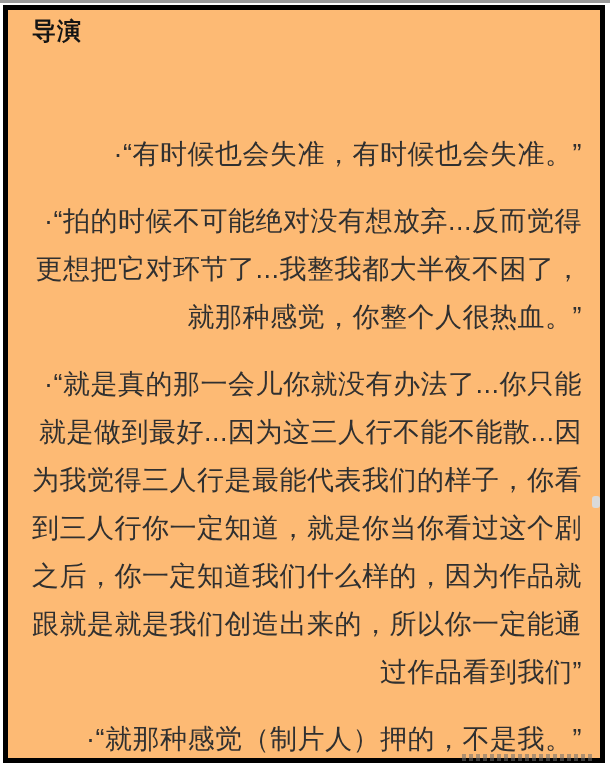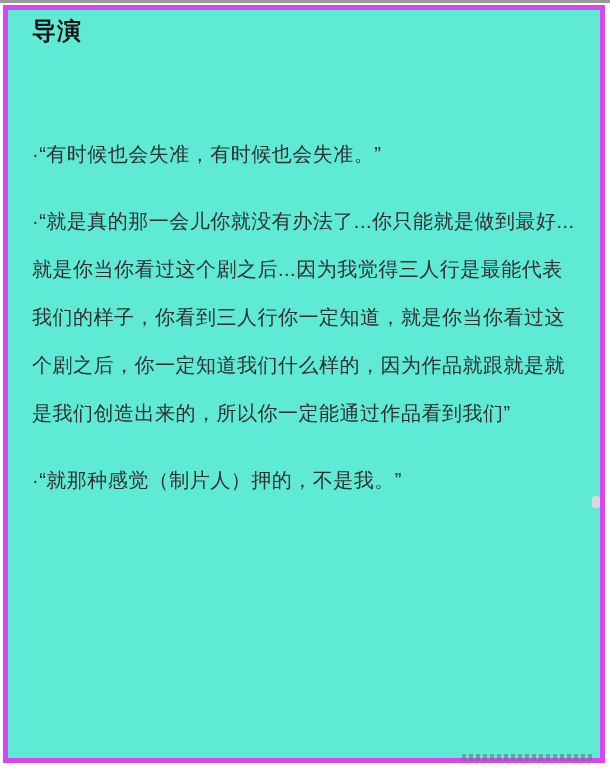--- a/index.html
+++ b/index.html
@@ -19,45 +19,45 @@
     top: 0; left: 0; right: 0;
     height: 3px;
     background: #9a9a9a;
   }
   .panel {
     position: absolute;
     left: 3px;
     top: 5px;
     right: 5px;
     bottom: 8px;
-    border: 5px solid #d946ef;
-    background: #5eead4;
+    border: 5px solid #000000;
+    background: #fdba74;
     overflow: hidden;
     box-sizing: border-box;
   }
   .content {
     padding: 6px 18px 0 24px;
   }
   .title {
     font-size: 24px;
     line-height: 30px;
     font-weight: 700;
     color: #141414;
     letter-spacing: 1px;
   }
   .quotes {
     margin-top: 84px;
   }
   .quote {
     margin: 0 0 19px 0;
-    font-size: 20px;
+    font-size: 27px;
     line-height: 48px;
     letter-spacing: 0.5px;
     color: #303030;
-    text-align: left;
+    text-align: right;
     word-break: break-all;
   }
   .scrollbar-thumb {
     position: absolute;
     right: 10px;
     top: 496px;
     width: 8px;
     height: 12px;
     border-radius: 3px;
     background: #dadada;
@@ -79,20 +79,21 @@
 </head>
 <body>
 
 <div class="top-edge-line"></div>
 
 <div class="panel">
   <div class="content">
     <div class="title">导演</div>
     <div class="quotes">
       <p class="quote">·“有时候也会失准，有时候也会失准。”</p>
-      <p class="quote">·“就是真的那一会儿你就没有办法了...你只能就是做到最好...就是你当你看过这个剧之后...因为我觉得三人行是最能代表我们的样子，你看到三人行你一定知道，就是你当你看过这个剧之后，你一定知道我们什么样的，因为作品就跟就是就是我们创造出来的，所以你一定能通过作品看到我们”</p>
+      <p class="quote">·“拍的时候不可能绝对没有想放弃...反而觉得更想把它对环节了...我整我都大半夜不困了，就那种感觉，你整个人很热血。”</p>
+      <p class="quote">·“就是真的那一会儿你就没有办法了...你只能就是做到最好...因为这三人行不能不能散...因为我觉得三人行是最能代表我们的样子，你看到三人行你一定知道，就是你当你看过这个剧之后，你一定知道我们什么样的，因为作品就跟就是就是我们创造出来的，所以你一定能通过作品看到我们”</p>
       <p class="quote">·“就那种感觉（制片人）押的，不是我。”</p>
     </div>
   </div>
 </div>
 
 <div class="scrollbar-thumb"></div>
 <div class="watermark-marks"></div>
 
 </body></html>

